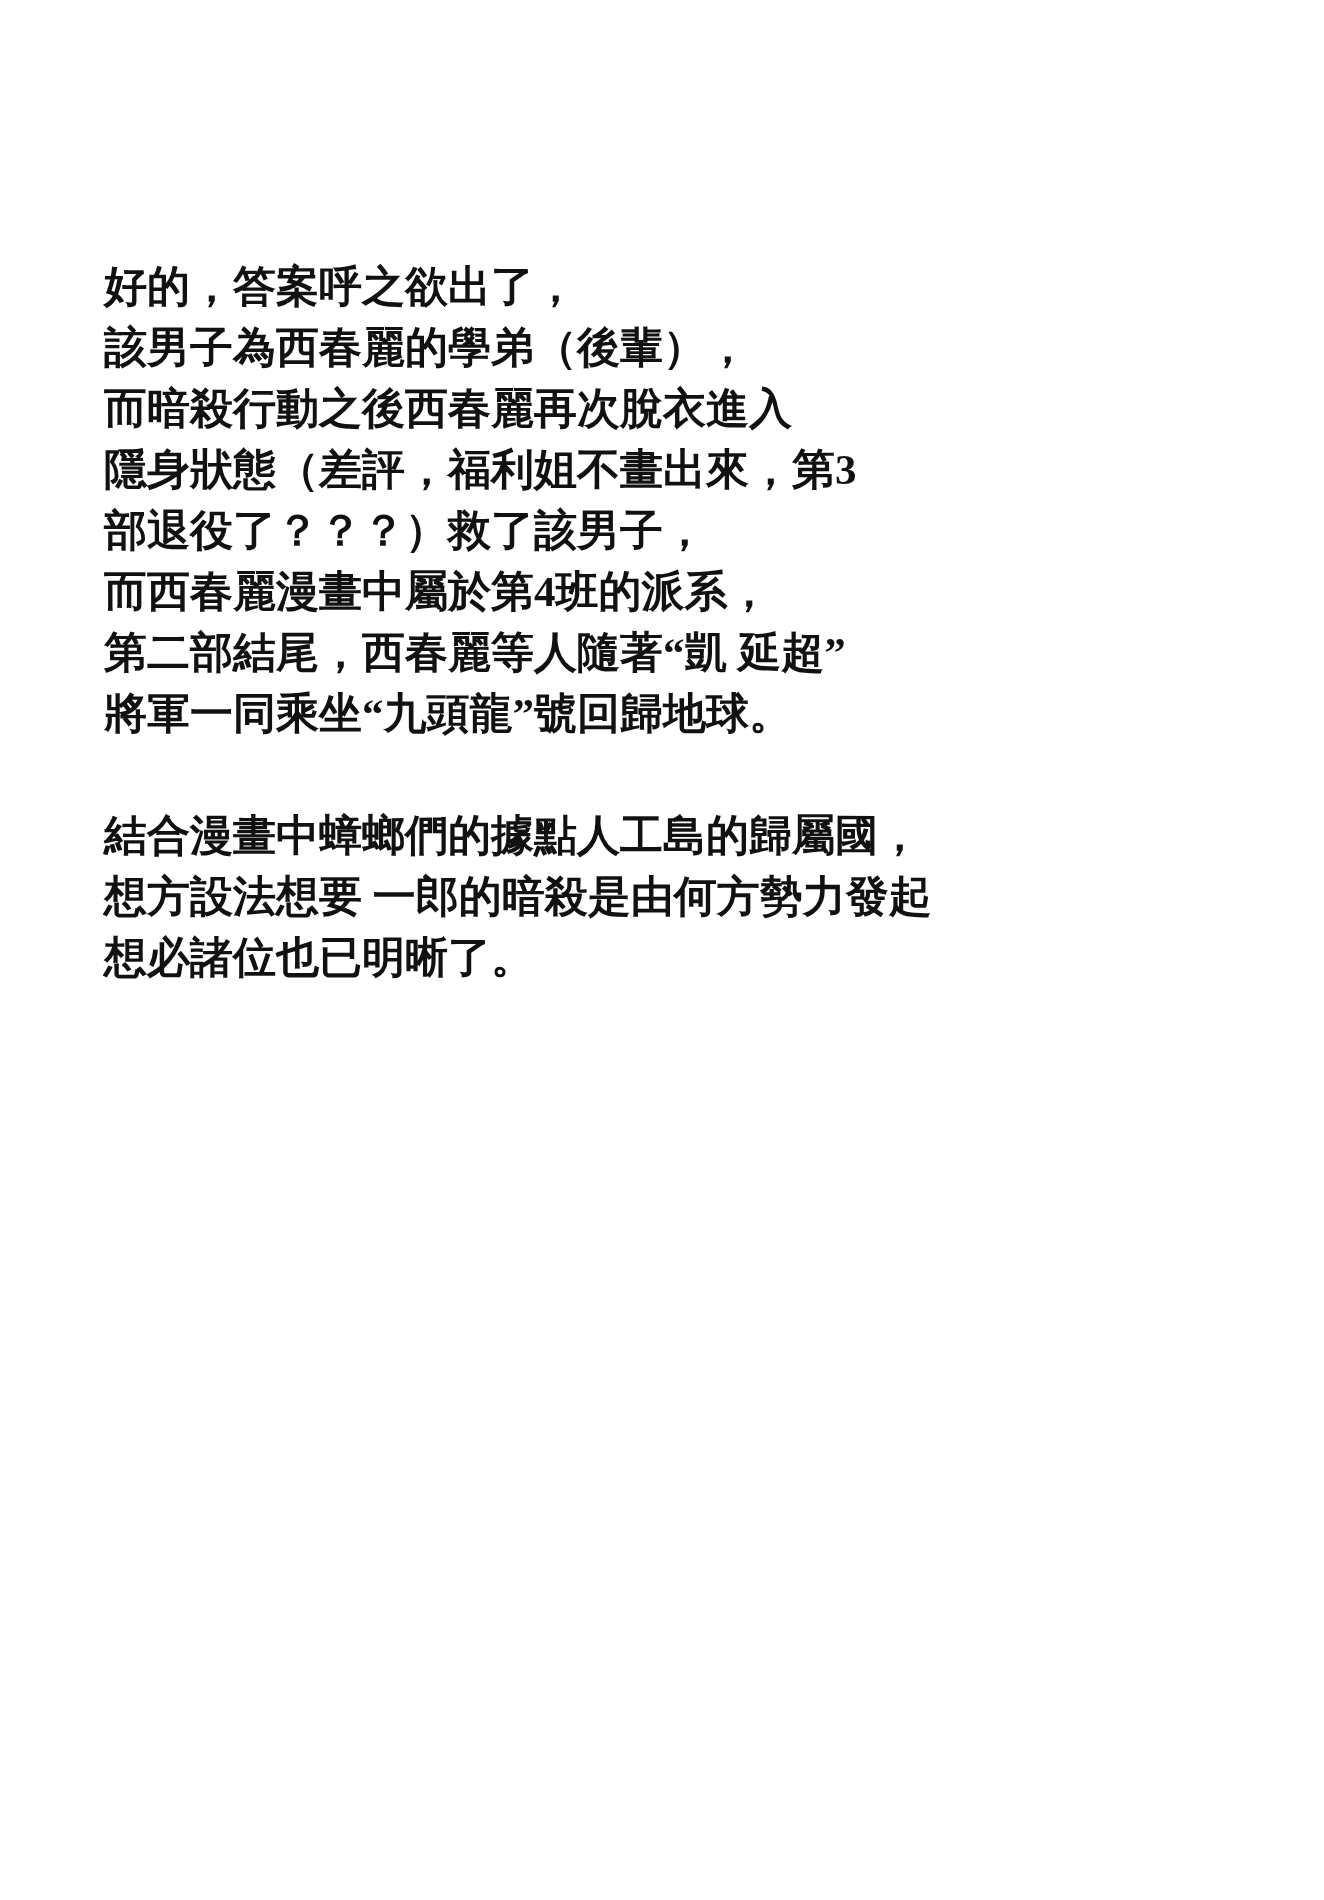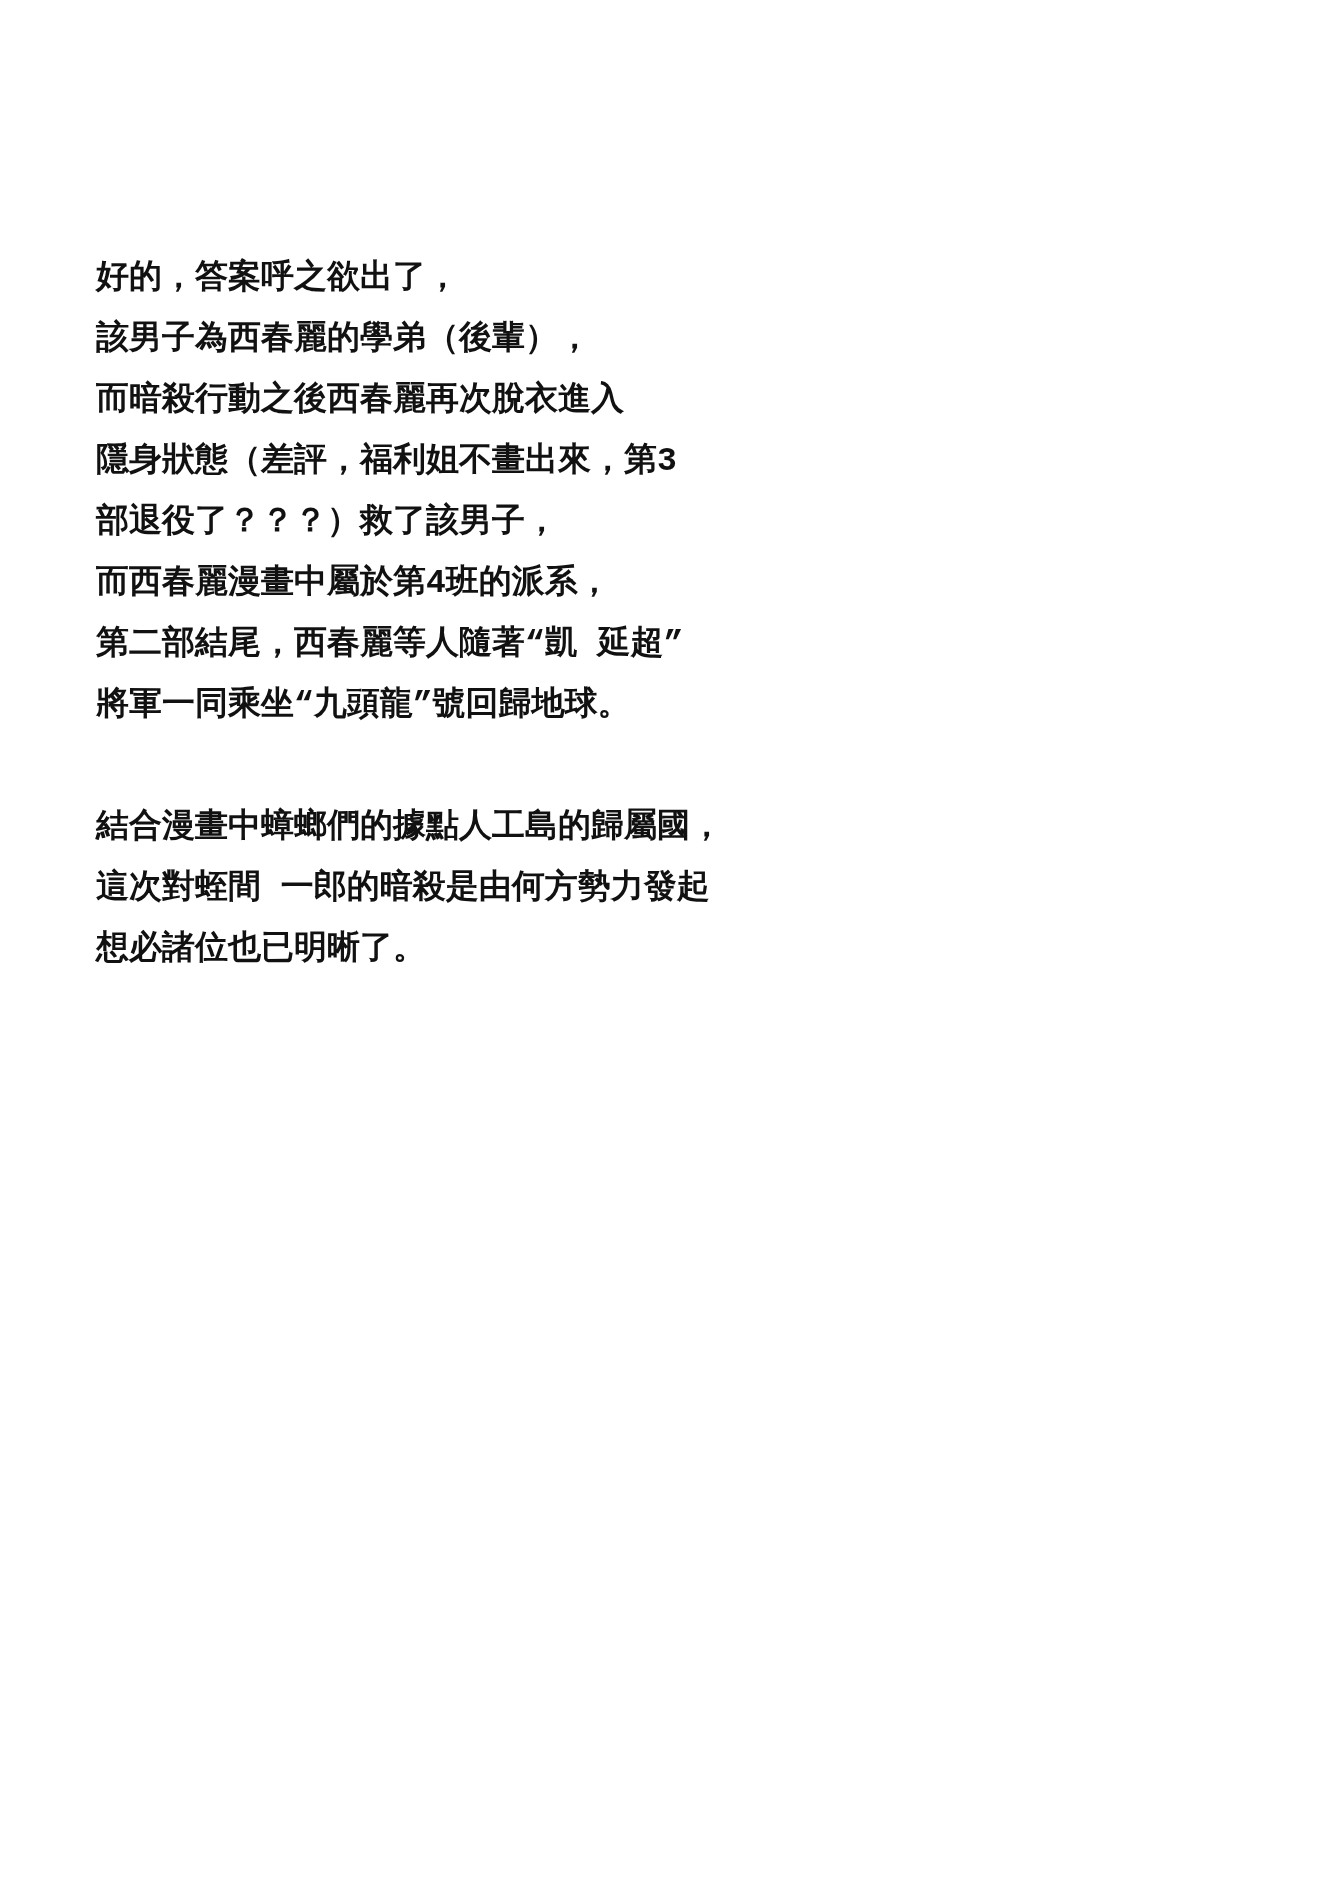--- a/index.html
+++ b/index.html
@@ -19,43 +19,43 @@
     background: #ffffff;
     box-sizing: border-box;
   }
   .text-body {
     position: absolute;
     left: 96px;
     top: 248px;
     width: 1160px;
   }
   .para {
-    font-family: Liberation Mono, monospace;
+    font-family: Liberation Serif, serif;
     font-weight: bold;
-    font-size: 33px;
+    font-size: 43px;
     line-height: 61px;
     color: #111111;
     letter-spacing: 0px;
     white-space: pre-wrap;
-    margin: 0;
+    margin: 8px;
   }
   .para + .para {
     margin-top: 61px;
   }
 </style>
 </head>
 <body>
 
 <div class="page">
   <div class="text-body">
     <p class="para">好的，答案呼之欲出了，
 該男子為西春麗的學弟（後輩），
 而暗殺行動之後西春麗再次脫衣進入
 隱身狀態（差評，福利姐不畫出來，第3
 部退役了？？？）救了該男子，
 而西春麗漫畫中屬於第4班的派系，
 第二部結尾，西春麗等人隨著“凱 延超”
 將軍一同乘坐“九頭龍”號回歸地球。</p>
     <p class="para">結合漫畫中蟑螂們的據點人工島的歸屬國，
-這次對蛭間 一郎的暗殺是由何方勢力發起
+想方設法想要 一郎的暗殺是由何方勢力發起
 想必諸位也已明晰了。</p>
   </div>
 </div>
 
 </body></html>

